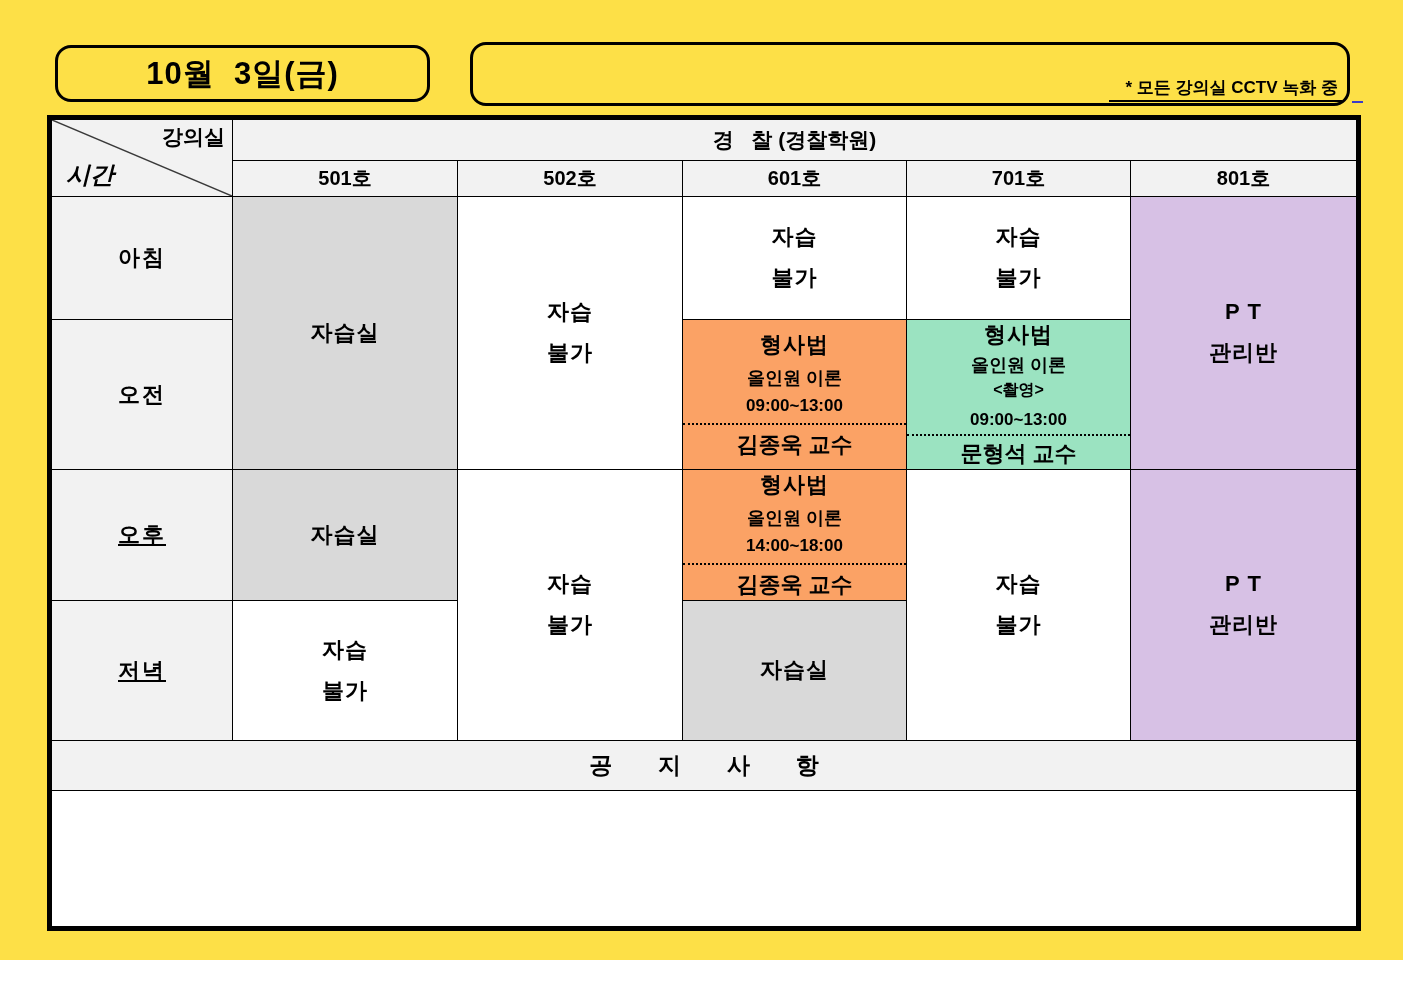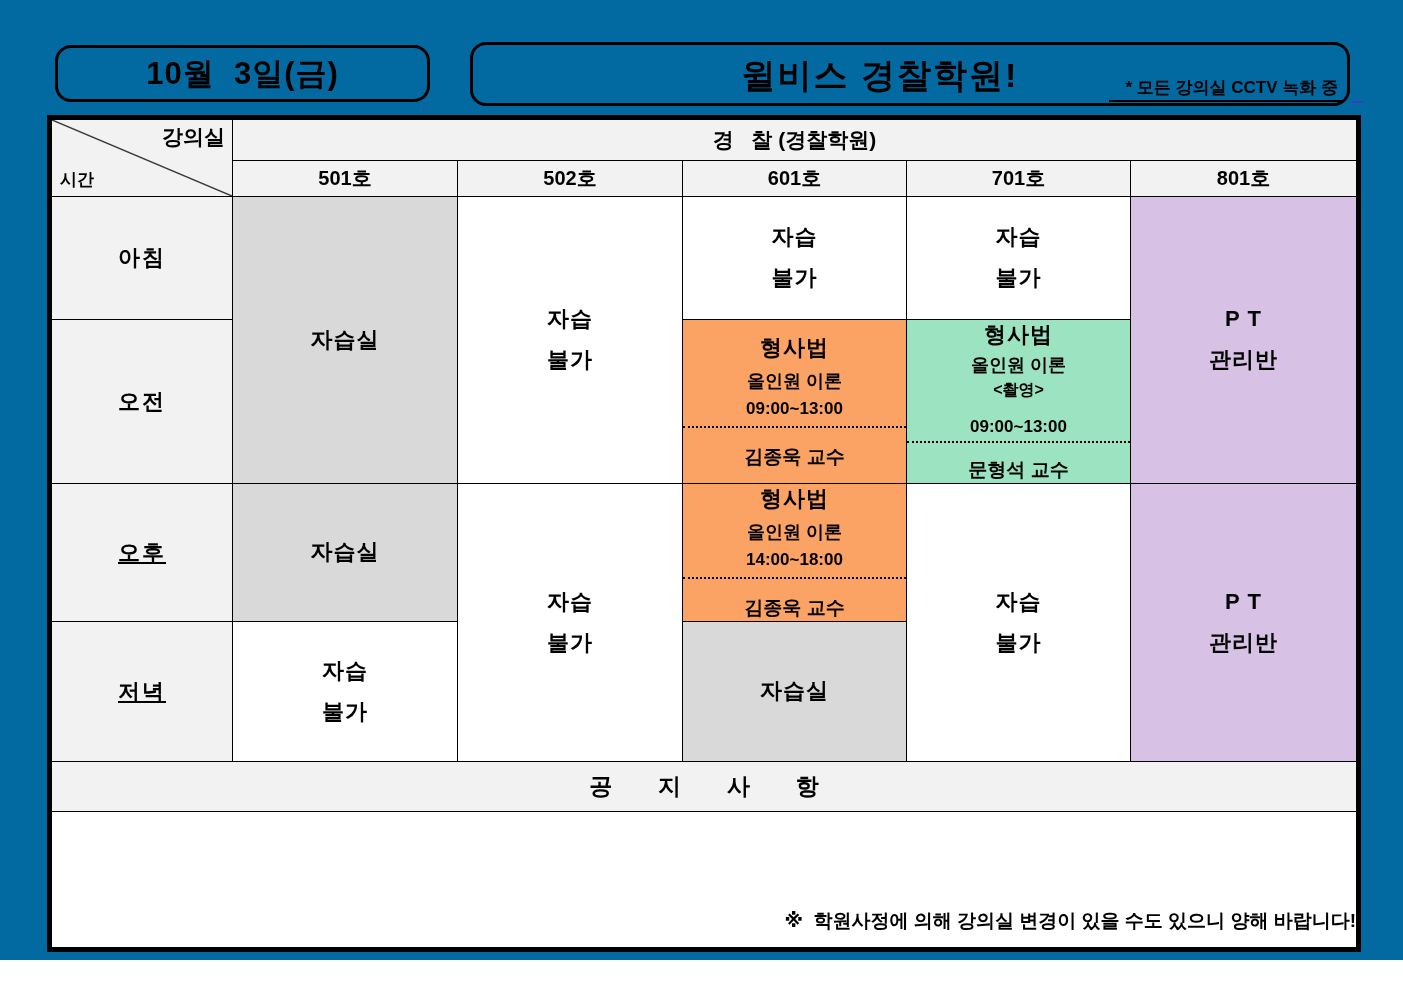--- a/index.html
+++ b/index.html
@@ -6,21 +6,21 @@
   html, body { background: #ffffff; }
   body {
     font-family: "Liberation Sans", "DejaVu Sans", sans-serif;
     font-weight: 700;
     color: #000;
   }
   .page {
     position: relative;
     width: 1403px;
     height: 960px;
-    background: #0369a1;
+    background: #fde047;
     overflow: hidden;
   }
 
   
   .date-box {
     position: absolute; left: 55px; top: 45px;
     width: 375px; height: 57px;
     border: 3px solid #000; border-radius: 16px;
     display: flex; align-items: center; justify-content: center;
     font-size: 31px; letter-spacing: 1px; white-space: pre;
@@ -64,37 +64,37 @@
   }
   table.schedule { border: 5px solid #000; }
   td.corner {
     border-right: 4px double #000;
     border-bottom: 4px double #000;
     padding: 0;
   }
   .corner-inner { position: relative; width: 100%; height: 76px; }
   .corner-inner svg { position: absolute; inset: 0; width: 100%; height: 100%; }
   .corner-top { position: absolute; top: 3px; right: 7px; font-size: 21px; }
-  .corner-bottom { position: absolute; bottom: 5px; left: 8px; font-size: 17px; }
+  .corner-bottom { position: absolute; bottom: 5px; left: 14px; font-size: 24px; font-style: italic; }
 
   td.building { font-size: 21px; white-space: pre; }
   td.room-header { border-bottom: 4px double #000; font-size: 20px; }
   td.time-cell { border-right: 4px double #000; font-size: 22px; letter-spacing: 2px; }
 
   td.basic-cell { font-size: 22px; line-height: 1.85; white-space: pre-line; letter-spacing: 1px; }
   td.thick-bottom { border-bottom: 3px solid #000; }
 
   td.class-cell-td { border: 2px solid #000; }
   .class-cell { display: flex; flex-direction: column; justify-content: center; width: 100%; }
   .class-cell .subject { font-size: 22px; margin-bottom: 6px; letter-spacing: 1px; }
   .class-cell .course  { font-size: 18px; margin-bottom: 6px; }
-  .class-cell .tag     { font-size: 16px; margin-bottom: 16px; }
+  .class-cell .tag     { font-size: 16px; margin-bottom: 9px; }
   .class-cell .time    { font-size: 17px; margin-bottom: 5px; }
   .class-cell .dotted  { width: 100%; border-top: 2px dotted #000; margin: 2px 0 5px 0; }
-  .class-cell .professor { font-size: 19px; margin-top: 11px; }
+  .class-cell .professor { font-size: 22px; }
   .class-cell.tight .subject { margin-bottom: 3px; }
   .class-cell.tight .course  { margin-bottom: 3px; }
   .class-cell.tight .time    { margin-bottom: 3px; }
   .class-cell.tight .dotted  { margin: 1px 0 3px 0; }
 
   td.notice-header {
     border-top: 4px solid #000;
     border-bottom: 2px solid #000;
     font-size: 23px;
     letter-spacing: 16px;
@@ -113,21 +113,20 @@
 </head>
 <body>
 
 <div class="page">
 
   <div class="date-box">
     <span>10월  3일(금)</span>
   </div>
 
   <div class="title-box">
-    <div class="main-title">윌비스 경찰학원!</div>
     <div class="cctv-note">* 모든 강의실 CCTV 녹화 중</div>
   </div>
   <div class="stray-underscore"></div>
 
   <table class="schedule">
     <colgroup>
       <col style="width:183px">
         <col style="width:225px">
         <col style="width:225px">
       <col style="width:224px">
@@ -222,15 +221,14 @@
 
     <tr style="height:50px">
       <td class="notice-header" colspan="6" style="background-color: rgb(242, 242, 242);">공 지 사 항</td>
     </tr>
     <tr style="height:138px">
       <td class="notice-body" colspan="6"></td>
     </tr>
   </tbody>
     </table>
 
-  <div class="footnote">※  학원사정에 의해 강의실 변경이 있을 수도 있으니 양해 바랍니다!</div>
 
 </div>
 
 </body></html>

